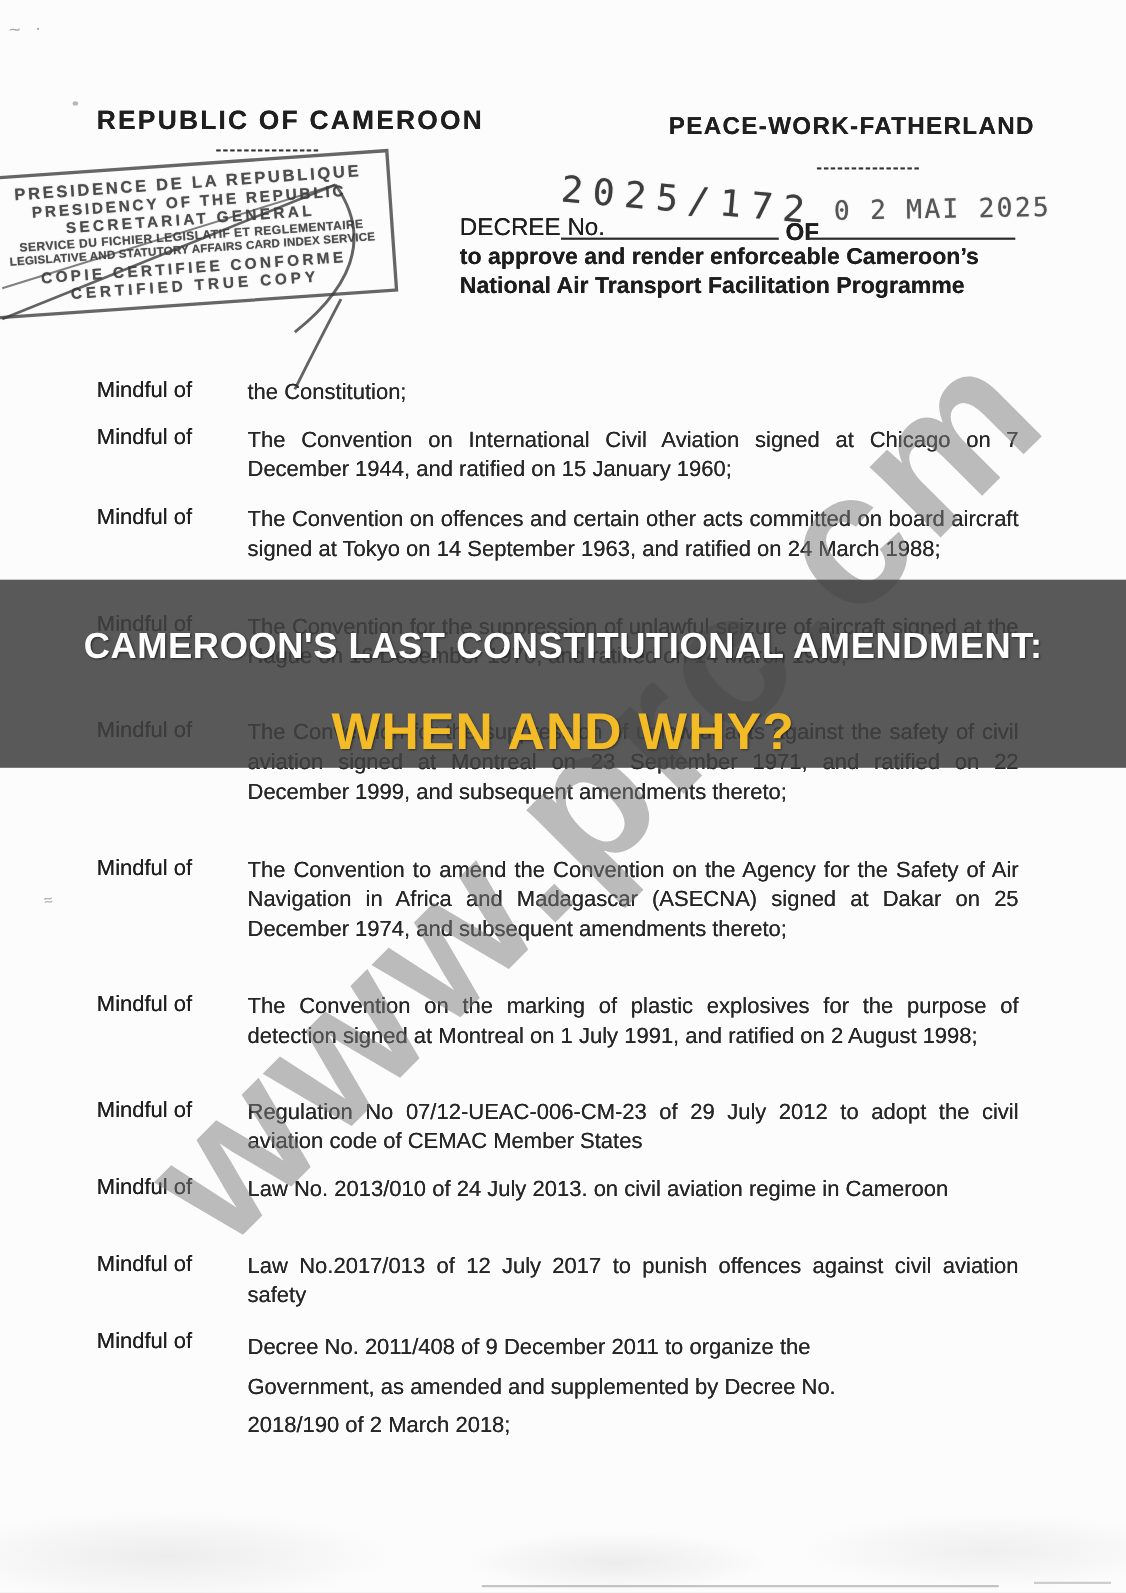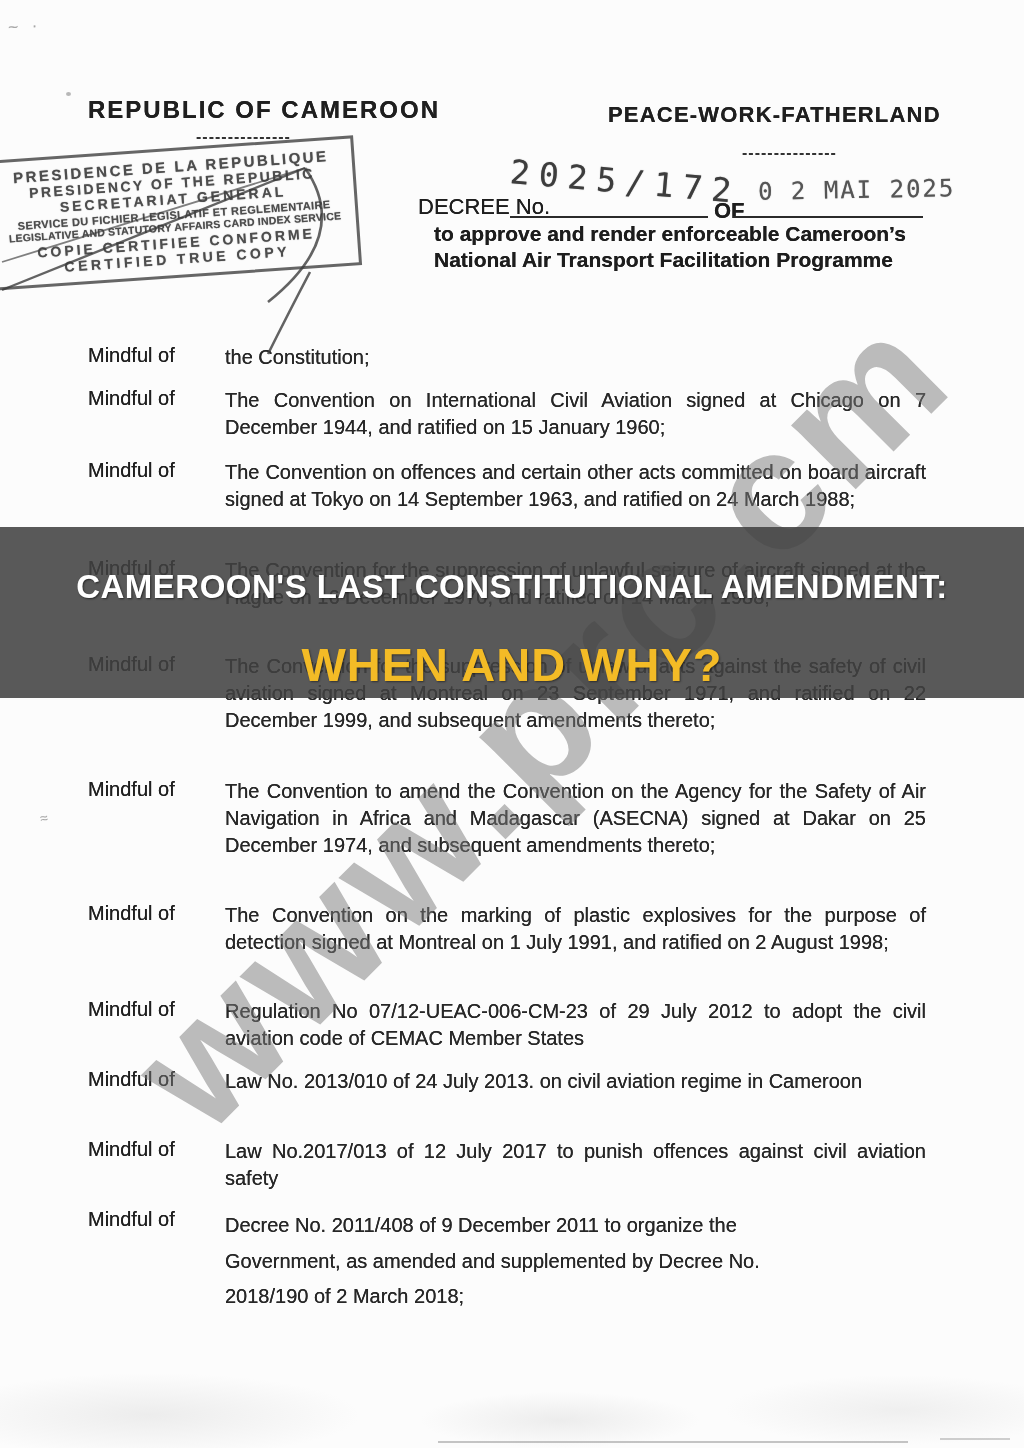--- a/index.html
+++ b/index.html
@@ -69,21 +69,21 @@
   .uline1{left:510px;top:216px;width:198px;}
   .uline2{left:733px;top:216px;width:190px;}
   .date-stamp{
     left:758px;top:176px;
     font-family:"DejaVu Sans Mono", monospace;
     font-size:24px;color:#555;letter-spacing:2px;
     transform:rotate(-1deg);
     text-shadow:0 0 1px rgba(85,85,85,.65);
     white-space:nowrap;
   }
-  .subject{left:418px;font-size:21px;font-weight:bold;color:#1d1d1d;text-shadow:0 0 .4px #1d1d1d;white-space:nowrap;margin-left:16px;}
+  .subject{left:418px;font-size:21px;font-weight:bold;color:#1d1d1d;text-shadow:0 0 .4px #1d1d1d;white-space:nowrap;}
   .subject1{top:222px;}
   .subject2{top:248px;}
 
   .salutation{
     left:330px;top:310px;
     font-size:21px;font-weight:bold;color:#1d1d1d;letter-spacing:.3px;
     text-shadow:0 0 .4px #1d1d1d;white-space:nowrap;
   }
 
   

